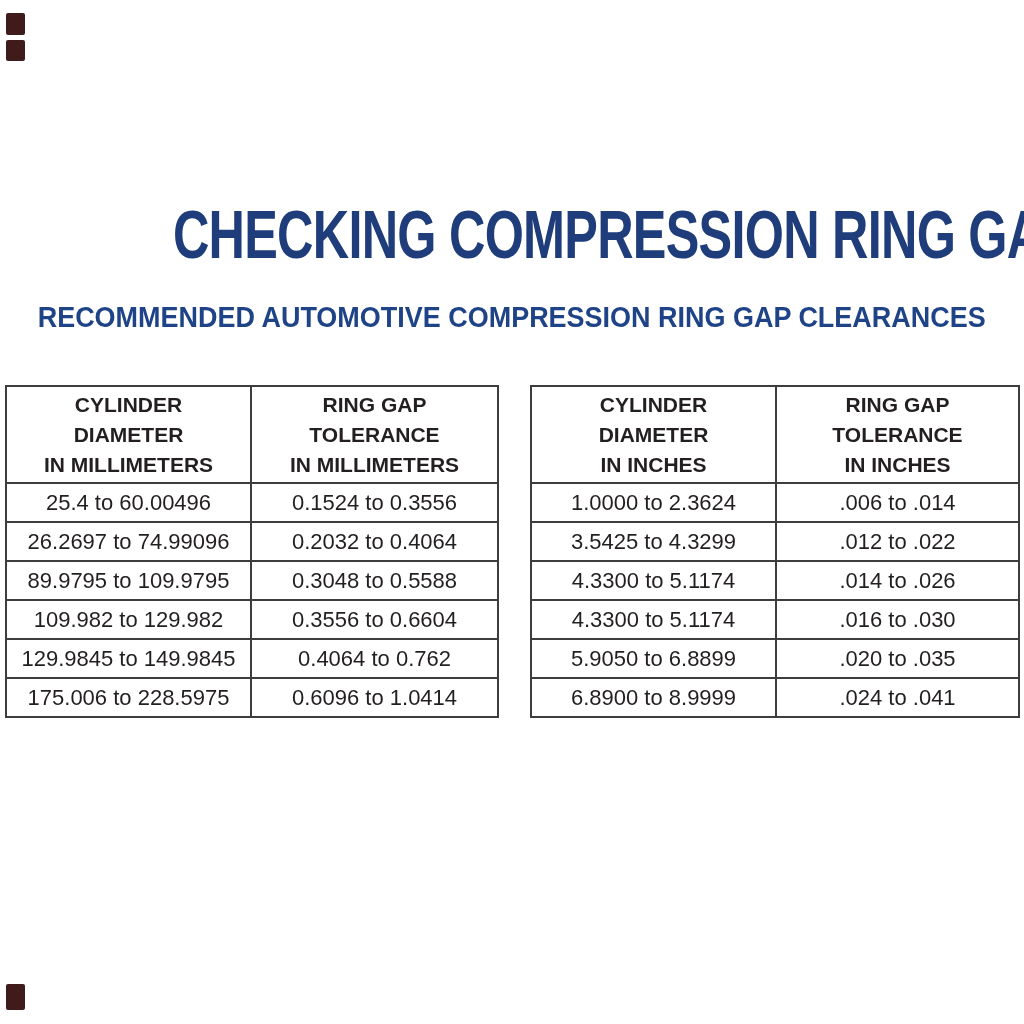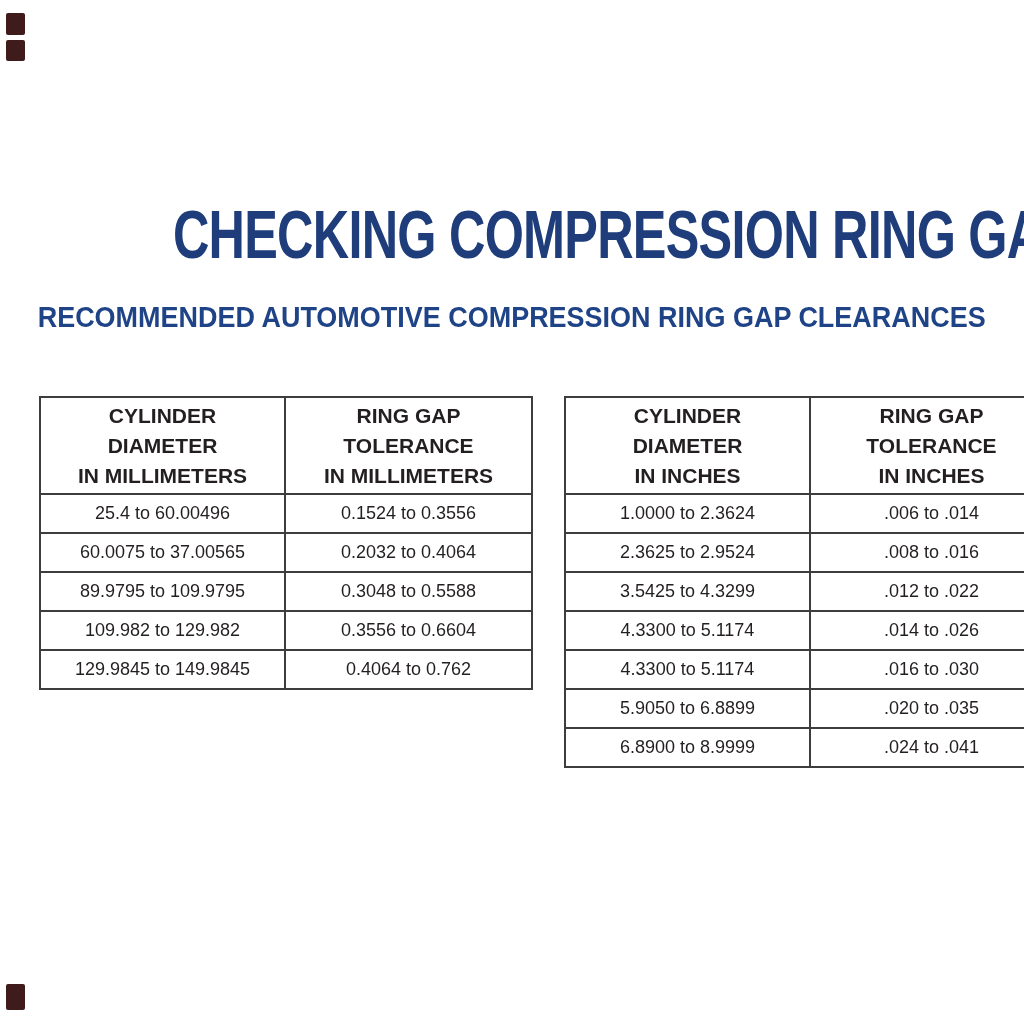--- a/index.html
+++ b/index.html
@@ -63,25 +63,24 @@
     font-size: 29px;
     line-height: 30px;
     color: #1f4387;
     transform: scaleX(0.93);
     transform-origin: 50% 50%;
   }
 
   
   table.spec-table {
     position: absolute;
-    top: 396px;
+    top: 385px;
     border-collapse: collapse;
     table-layout: fixed;
     background: #ffffff;
-    margin-left: 34px;
   }
   table.spec-table.left  { left: 5px;   width: 492px; }
   table.spec-table.right { left: 530px; width: 488px; }
 
   table.spec-table th,
   table.spec-table td {
     border: 2px solid #3d3d3d;
     text-align: center;
     vertical-align: middle;
     padding: 0;
@@ -89,21 +88,21 @@
     overflow: hidden;
   }
   table.spec-table th {
     height: 95px;
     font-size: 21px;
     font-weight: bold;
     line-height: 30px;
   }
   table.spec-table td {
     height: 37px;
-    font-size: 18px;
+    font-size: 22px;
     font-weight: normal;
   }
 </style>
 </head>
 <body>
 
 <div class="page">
 
   <div class="scan-mark tl1"></div>
   <div class="scan-mark tl2"></div>
@@ -135,34 +134,38 @@
           <div>IN MILLIMETERS</div>
         </th>
       </tr>
     </thead>
     <tbody>
       <tr>
         <td>25.4 to 60.00496</td>
         <td>0.1524 to 0.3556</td>
       </tr>
       <tr>
-        <td>60.0075 to 37.00565</td>
+        <td>26.2697 to 74.99096</td>
         <td>0.2032 to 0.4064</td>
       </tr>
       <tr>
         <td>89.9795 to 109.9795</td>
         <td>0.3048 to 0.5588</td>
       </tr>
       <tr>
         <td>109.982 to 129.982</td>
         <td>0.3556 to 0.6604</td>
       </tr>
       <tr>
         <td>129.9845 to 149.9845</td>
         <td>0.4064 to 0.762</td>
+      </tr>
+      <tr>
+        <td>175.006 to 228.5975</td>
+        <td>0.6096 to 1.0414</td>
       </tr>
     </tbody>
   </table>
 
   <table class="spec-table right">
     <colgroup>
         <col style="width:245px">
         <col style="width:243px">
       </colgroup>
     <thead>
@@ -178,24 +181,20 @@
           <div>IN INCHES</div>
         </th>
       </tr>
     </thead>
     <tbody>
       <tr>
         <td>1.0000 to 2.3624</td>
         <td>.006 to .014</td>
       </tr>
       <tr>
-        <td>2.3625 to 2.9524</td>
-        <td>.008 to .016</td>
-      </tr>
-      <tr>
         <td>3.5425 to 4.3299</td>
         <td>.012 to .022</td>
       </tr>
       <tr>
         <td>4.3300 to 5.1174</td>
         <td>.014 to .026</td>
       </tr>
       <tr>
         <td>4.3300 to 5.1174</td>
         <td>.016 to .030</td>

